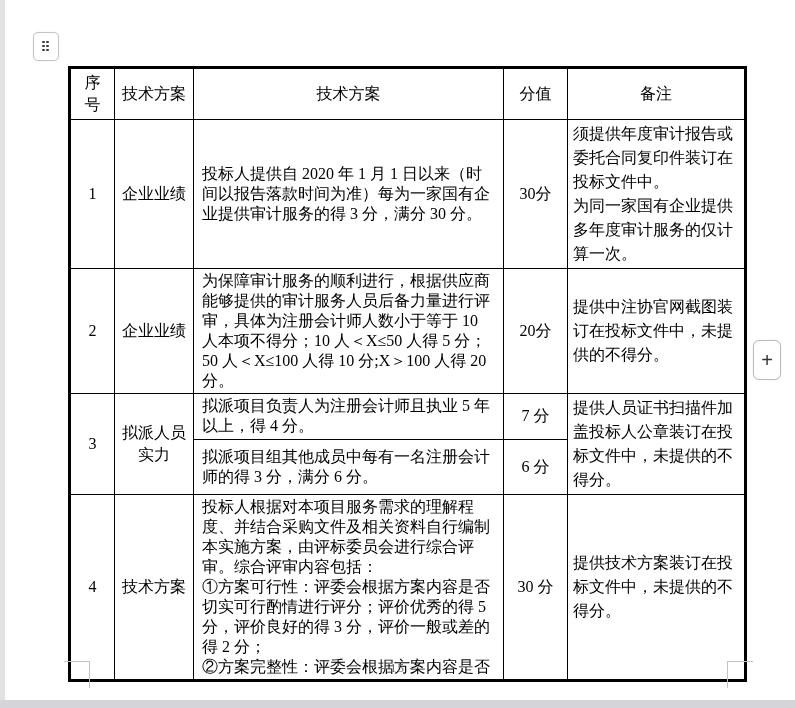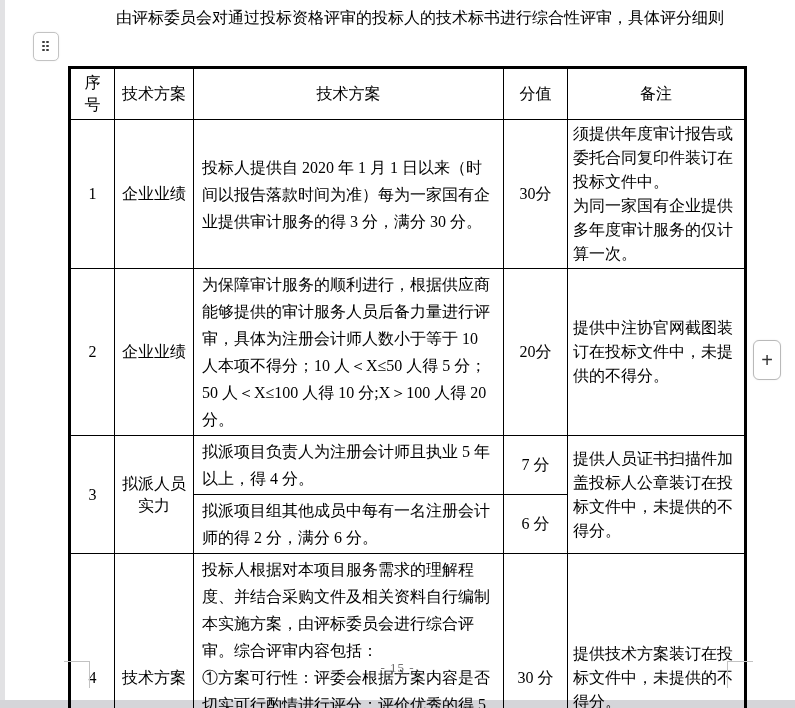--- a/index.html
+++ b/index.html
@@ -35,21 +35,21 @@
 
   table.score{
     position:absolute;left:68px;top:66px;width:676px;
     border-collapse:collapse;table-layout:fixed;
     border:3px solid #000;
     font-size:16px;
   }
   table.score td{border:1.5px solid #000;vertical-align:middle;overflow:hidden;}
   .c-no,.c-std,.c-score{text-align:center;padding:0 2px;line-height:22px;}
   .c-head{text-align:center;padding:0 2px;line-height:22px;}
-  .c-factor{text-align:left;padding:2px 8px;line-height:27px;}
+  .c-factor{text-align:left;padding:2px 8px;line-height:20px;}
   .c-remark{text-align:left;padding:2px 5px;line-height:24px;font-family:Liberation Serif, serif;}
   tr.h-head{height:52px;}
   tr.h-r1{height:144px;}
   tr.h-r2{height:109px;}
   tr.h-r3a{height:40px;}
   tr.h-r3b{height:54px;}
   tr.h-r4{height:186px;}
 
   .footer{
     position:absolute;left:0;top:660px;width:795px;text-align:center;
@@ -75,21 +75,20 @@
       <i></i>
       <i></i>
   </span>
 </div>
 
 <div class="plus-btn">
   <span>+</span>
 </div>
 
 <div class="intro">
-  <div class="l1">由评标委员会对通过投标资格评审的投标人的技术标书进行综合性评审，具体评分细则</div>
 </div>
 
 <table class="score">
   <colgroup>
     <col style="width:45px">
       <col style="width:79px">
       <col style="width:310px">
       <col style="width:64px">
       <col style="width:178px">
   </colgroup>
@@ -125,21 +124,21 @@
     </tr>
 
     <tr class="h-r3a">
       <td class="c-no" rowspan="2">3</td>
       <td class="c-std" rowspan="2">拟派人员实力</td>
       <td class="c-factor">拟派项目负责人为注册会计师且执业 5 年以上，得 4 分。</td>
       <td class="c-score">7 分</td>
       <td class="c-remark" rowspan="2">提供人员证书扫描件加盖投标人公章装订在投标文件中，未提供的不得分。</td>
     </tr>
     <tr class="h-r3b">
-      <td class="c-factor">拟派项目组其他成员中每有一名注册会计师的得 2 分，满分 6 分。</td>
+      <td class="c-factor">拟派项目组其他成员中每有一名注册会计师的得 3 分，满分 6 分。</td>
       <td class="c-score">6 分</td>
     </tr>
 
     <tr class="h-r4">
       <td class="c-no">4</td>
       <td class="c-std">技术方案</td>
       <td class="c-factor">
         <div>投标人根据对本项目服务需求的理解程度、并结合采购文件及相关资料自行编制本实施方案，由评标委员会进行综合评审。综合评审内容包括：</div>
         <div>①方案可行性：评委会根据方案内容是否切实可行酌情进行评分；评价优秀的得 5 分，评价良好的得 3 分，评价一般或差的得 2 分；</div>
         <div>②方案完整性：评委会根据方案内容是否</div>

